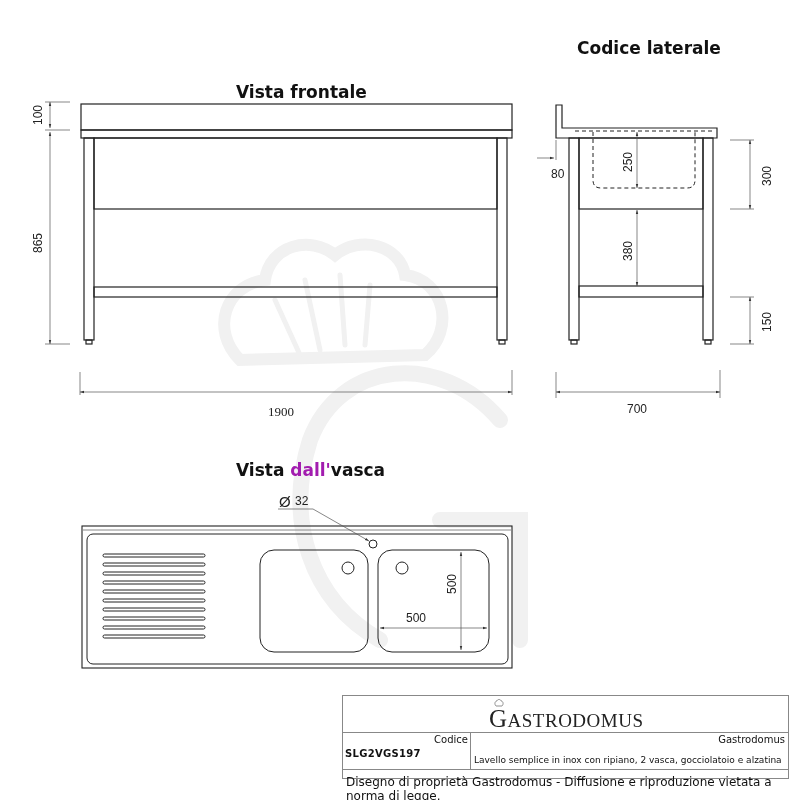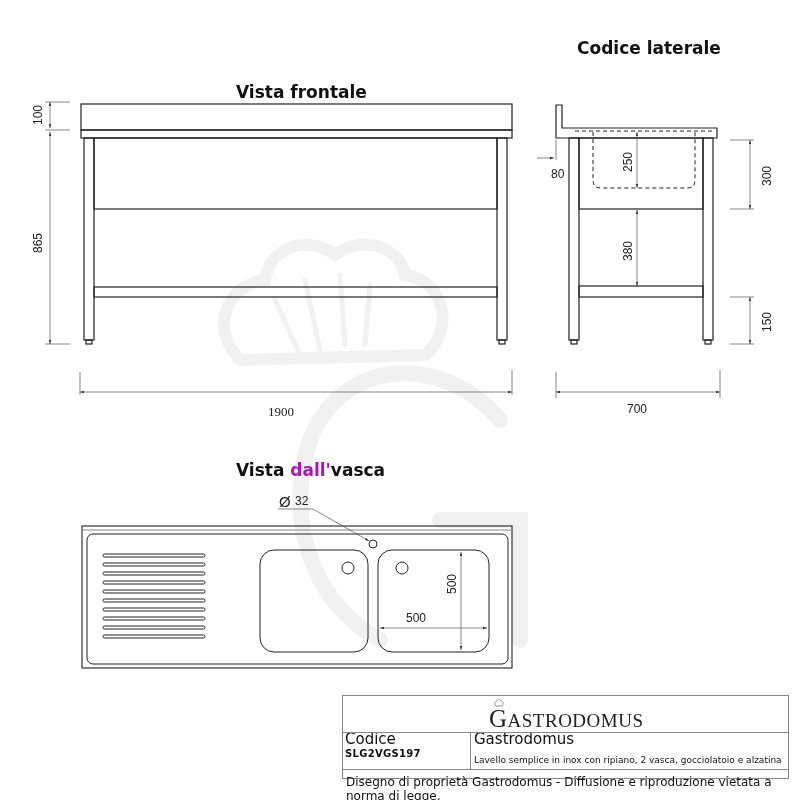--- a/index.html
+++ b/index.html
@@ -10,21 +10,21 @@
   .dim-text { font-family: "Liberation Sans", sans-serif; font-size: 12px; fill: #222; }
   .dim-serif { font-family: "Liberation Serif", serif; font-size: 13px; fill: #222; }
   .title-block { position: absolute; left: 342px; top: 695px; width: 447px; height: 84px; border: 1px solid #888; box-sizing: border-box; font-family: "DejaVu Sans", sans-serif; color: #111; }
   .tb-logo-row { height: 36px; border-bottom: 1px solid #888; position: relative; }
   .tb-logo { position: absolute; left: 146px; top: 9px; font-family: "Liberation Serif", serif; font-size: 19px; letter-spacing: 0.5px; color: #222; }
   .tb-logo .big { font-size: 25px; }
   .tb-logo-mark { position: absolute; left: 151px; top: 2px; width: 10px; height: 10px; }
   .tb-mid-row { height: 36px; border-bottom: 1px solid #888; display: flex; }
   .tb-code-cell { width: 128px; border-right: 1px solid #888; padding: 1px 2px; box-sizing: border-box; }
   .tb-desc-cell { flex: 1; padding: 1px 3px; box-sizing: border-box; }
-  .tb-label { font-size: 15px; line-height: 11px; }
+  .tb-label { font-size: 10px; line-height: 11px; text-align: right; }
   .tb-code { font-size: 10px; font-weight: bold; letter-spacing: 0.3px; margin-top: 3px; }
   .tb-desc { font-size: 9px; line-height: 11px; margin-top: 10px; }
   .tb-footer { font-size: 12px; padding: 5px 3px; }
 </style>
 </head>
 <body>
 
 <svg class="drawing" width="800" height="800" viewBox="0 0 800 800" xmlns="http://www.w3.org/2000/svg">
   <defs>
     <marker id="arr" viewBox="0 0 10 10" refX="10" refY="5" markerWidth="6" markerHeight="6" orient="auto-start-reverse">

